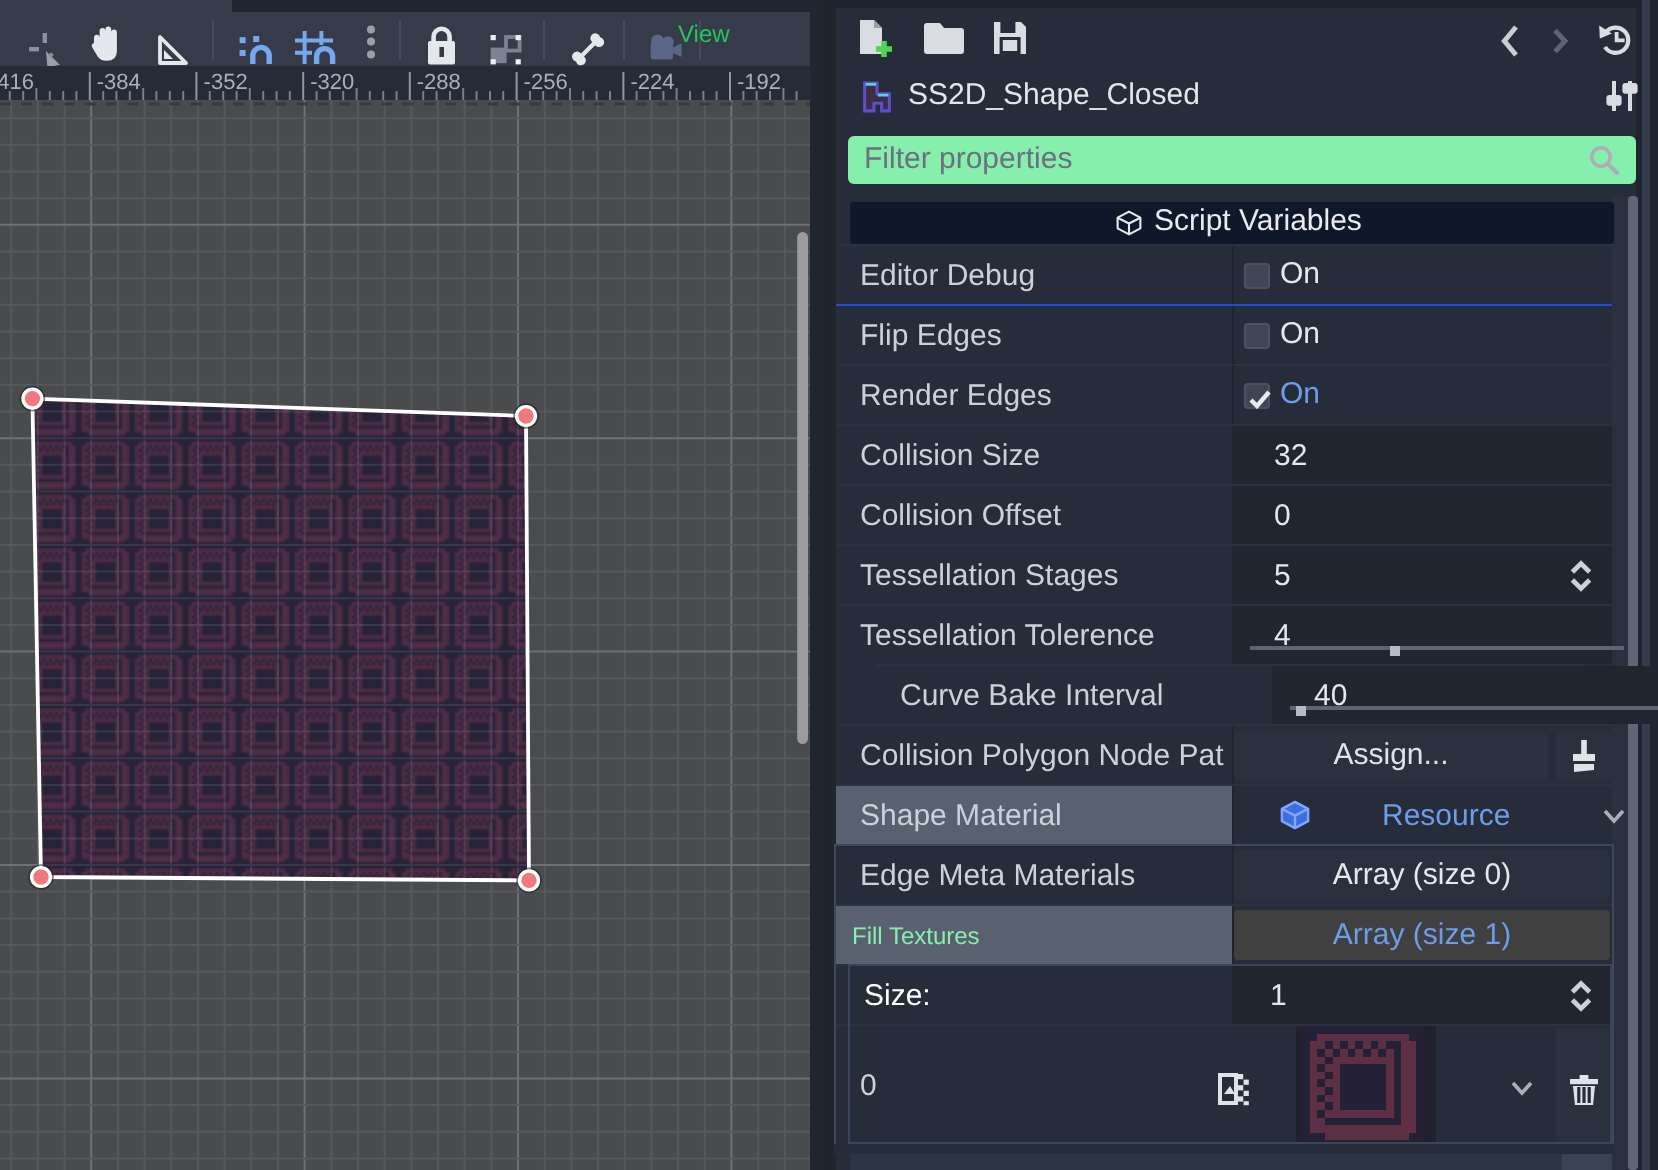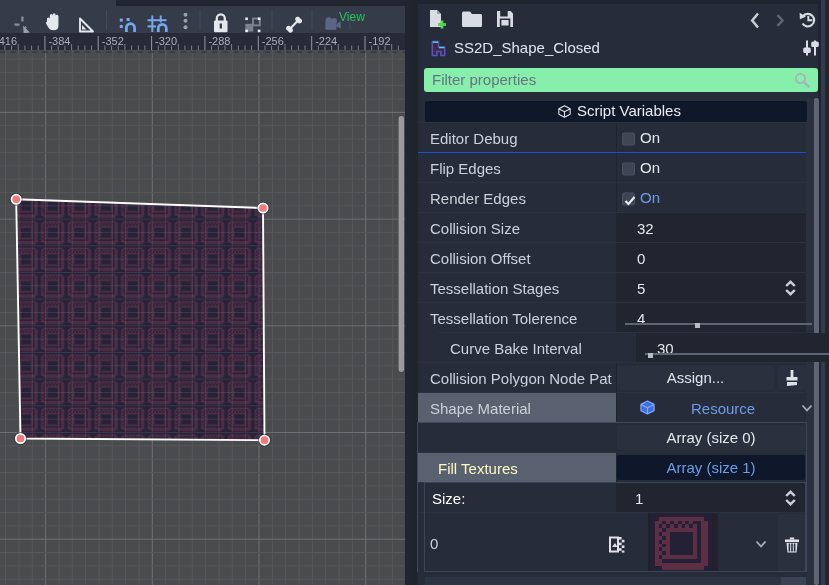--- a/index.html
+++ b/index.html
@@ -508,21 +508,21 @@
       <div style="position:absolute;left:20px;top:50%;transform:translateY(-50%);font-size:15px;color:#e4e7eb">4</div>
       <div style="position:absolute;left:8px;right:-6px;bottom:7.5px;height:1.5px;background:#5d6472"></div>
       <div style="position:absolute;left:78px;bottom:4.5px;width:5px;height:5px;background:#b6bcc6"></div>
     </div>
 </div>
 <div style="position:absolute;left:418px;top:332px;width:355px;height:30px;border-top:1px solid #2c3140;margin-left:20px;">
 <div style="position:absolute;left:0;top:0;width:199px;height:100%;box-sizing:border-box;border-right:1px solid #20242e;">
 <div style="position:absolute;left:12px;top:50%;transform:translateY(-50%);font-size:15px;color:#ccd1d9;white-space:nowrap;max-width:185px">Curve Bake Interval</div>
     </div>
 <div style="position:absolute;left:199px;top:0;width:189px;height:100%;background:#21252f;">
-      <div style="position:absolute;left:20px;top:50%;transform:translateY(-50%);font-size:15px;color:#e4e7eb">30</div>
+      <div style="position:absolute;left:20px;top:50%;transform:translateY(-50%);font-size:15px;color:#e4e7eb">40</div>
       <div style="position:absolute;left:8px;right:-6px;bottom:7.5px;height:1.5px;background:#5d6472"></div>
       <div style="position:absolute;left:11px;bottom:4.5px;width:5px;height:5px;background:#b6bcc6"></div>
     </div>
 </div>
 <div style="position:absolute;left:418px;top:362px;width:388px;height:30px;border-top:1px solid #2c3140;">
 <div style="position:absolute;left:0;top:0;width:199px;height:100%;box-sizing:border-box;border-right:1px solid #20242e;">
 <div style="position:absolute;left:12px;top:50%;transform:translateY(-50%);font-size:15px;color:#ccd1d9;white-space:nowrap;overflow:hidden;max-width:185px">Collision Polygon Node Pat</div>
     </div>
 <div style="position:absolute;left:199px;top:0;width:189px;height:100%;">
       <div style="position:absolute;left:0px;top:3px;width:157px;height:24px;background:#2a303d;border-radius:3px;text-align:center;font-size:15px;color:#dfe3e9;line-height:24px">Assign...</div>
@@ -544,30 +544,33 @@
 <path d="M8 1 L15 4.7 V11.3 L8 15 L1 11.3 V4.7 Z" fill="#3e6edd" stroke="#7fa6ff" stroke-width="1.3" stroke-linejoin="round"></path>
 <path d="M1.3 4.9 L8 8.3 L14.7 4.9 M8 8.3 V14.6" fill="none" stroke="#7fa6ff" stroke-width="1.3"></path>
 </svg>
       <div style="position:absolute;left:58px;top:50%;transform:translateY(-50%);font-size:15px;color:#6d9ce8">Resource</div>
 <svg width="12" height="8" viewBox="0 0 12 8" style="position:absolute;left:168px;top:11px">
         <path d="M1.5 1.5 L6 6.5 L10.5 1.5" stroke="#aab0ba" stroke-width="1.8" fill="none"></path>
       </svg>
     </div>
 </div>
 <div style="position:absolute;left:418px;top:422px;width:388px;height:30px;border-top:1px solid #2c3140;">
+<div style="position:absolute;left:0;top:0;width:199px;height:100%;box-sizing:border-box;border-right:1px solid #20242e;">
+<div style="position:absolute;left:12px;top:50%;transform:translateY(-50%);font-size:15px;color:#ccd1d9;white-space:nowrap;max-width:185px">Edge Meta Materials</div>
+    </div>
 <div style="position:absolute;left:199px;top:0;width:189px;height:100%;">
       <div style="position:absolute;left:0;top:2px;width:188px;height:25px;background:#2a303e;border-radius:2px;text-align:center;font-size:15px;color:#e4e7eb;line-height:25px">Array (size 0)</div>
     </div>
 </div>
 <div style="position:absolute;left:418px;top:452px;width:388px;height:30px;border-top:1px solid #2c3140;">
 <div style="position:absolute;left:0;top:0;width:199px;height:100%;background:#596070;box-sizing:border-box;border-right:1px solid #20242e;">
-<div style="position:absolute;left:20px;top:50%;transform:translateY(-50%);font-size:15px;color:#fef9c3;white-space:nowrap;max-width:185px">Fill Textures</div>
+<div style="position:absolute;left:8px;top:50%;transform:translateY(-50%);font-size:12px;color:#86efac;white-space:nowrap;max-width:185px">Fill Textures</div>
     </div>
 <div style="position:absolute;left:199px;top:0;width:189px;height:100%;">
-      <div style="position:absolute;left:0;top:2px;width:188px;height:25px;background:#0f172a;border-radius:2px;text-align:center;font-size:15px;color:#6d9ce8;line-height:25px">Array (size 1)</div>
+      <div style="position:absolute;left:0;top:2px;width:188px;height:25px;background:#404040;border-radius:2px;text-align:center;font-size:15px;color:#6d9ce8;line-height:25px">Array (size 1)</div>
     </div>
 </div>
 <div style="position:absolute;left:418px;top:482px;width:388px;height:30px;border-top:1px solid #2c3140;">
 <div style="position:absolute;left:0;top:0;width:199px;height:100%;box-sizing:border-box;border-right:1px solid #20242e;">
 <div style="position:absolute;left:14px;top:50%;transform:translateY(-50%);font-size:15px;color:#ffffff;white-space:nowrap;max-width:183px">Size:</div>
     </div>
 <div style="position:absolute;left:199px;top:0;width:189px;height:100%;background:#21252f;">
       <div style="position:absolute;left:18px;top:50%;transform:translateY(-50%);font-size:15px;color:#e4e7eb">1</div>
       <svg width="11" height="16" viewBox="0 0 11 16" style="position:absolute;right:10px;top:50%;margin-top:-8px">
 <path d="M1.2 6 L5.5 1.8 L9.8 6" fill="none" stroke="#ccd0d8" stroke-width="2.4"></path>

